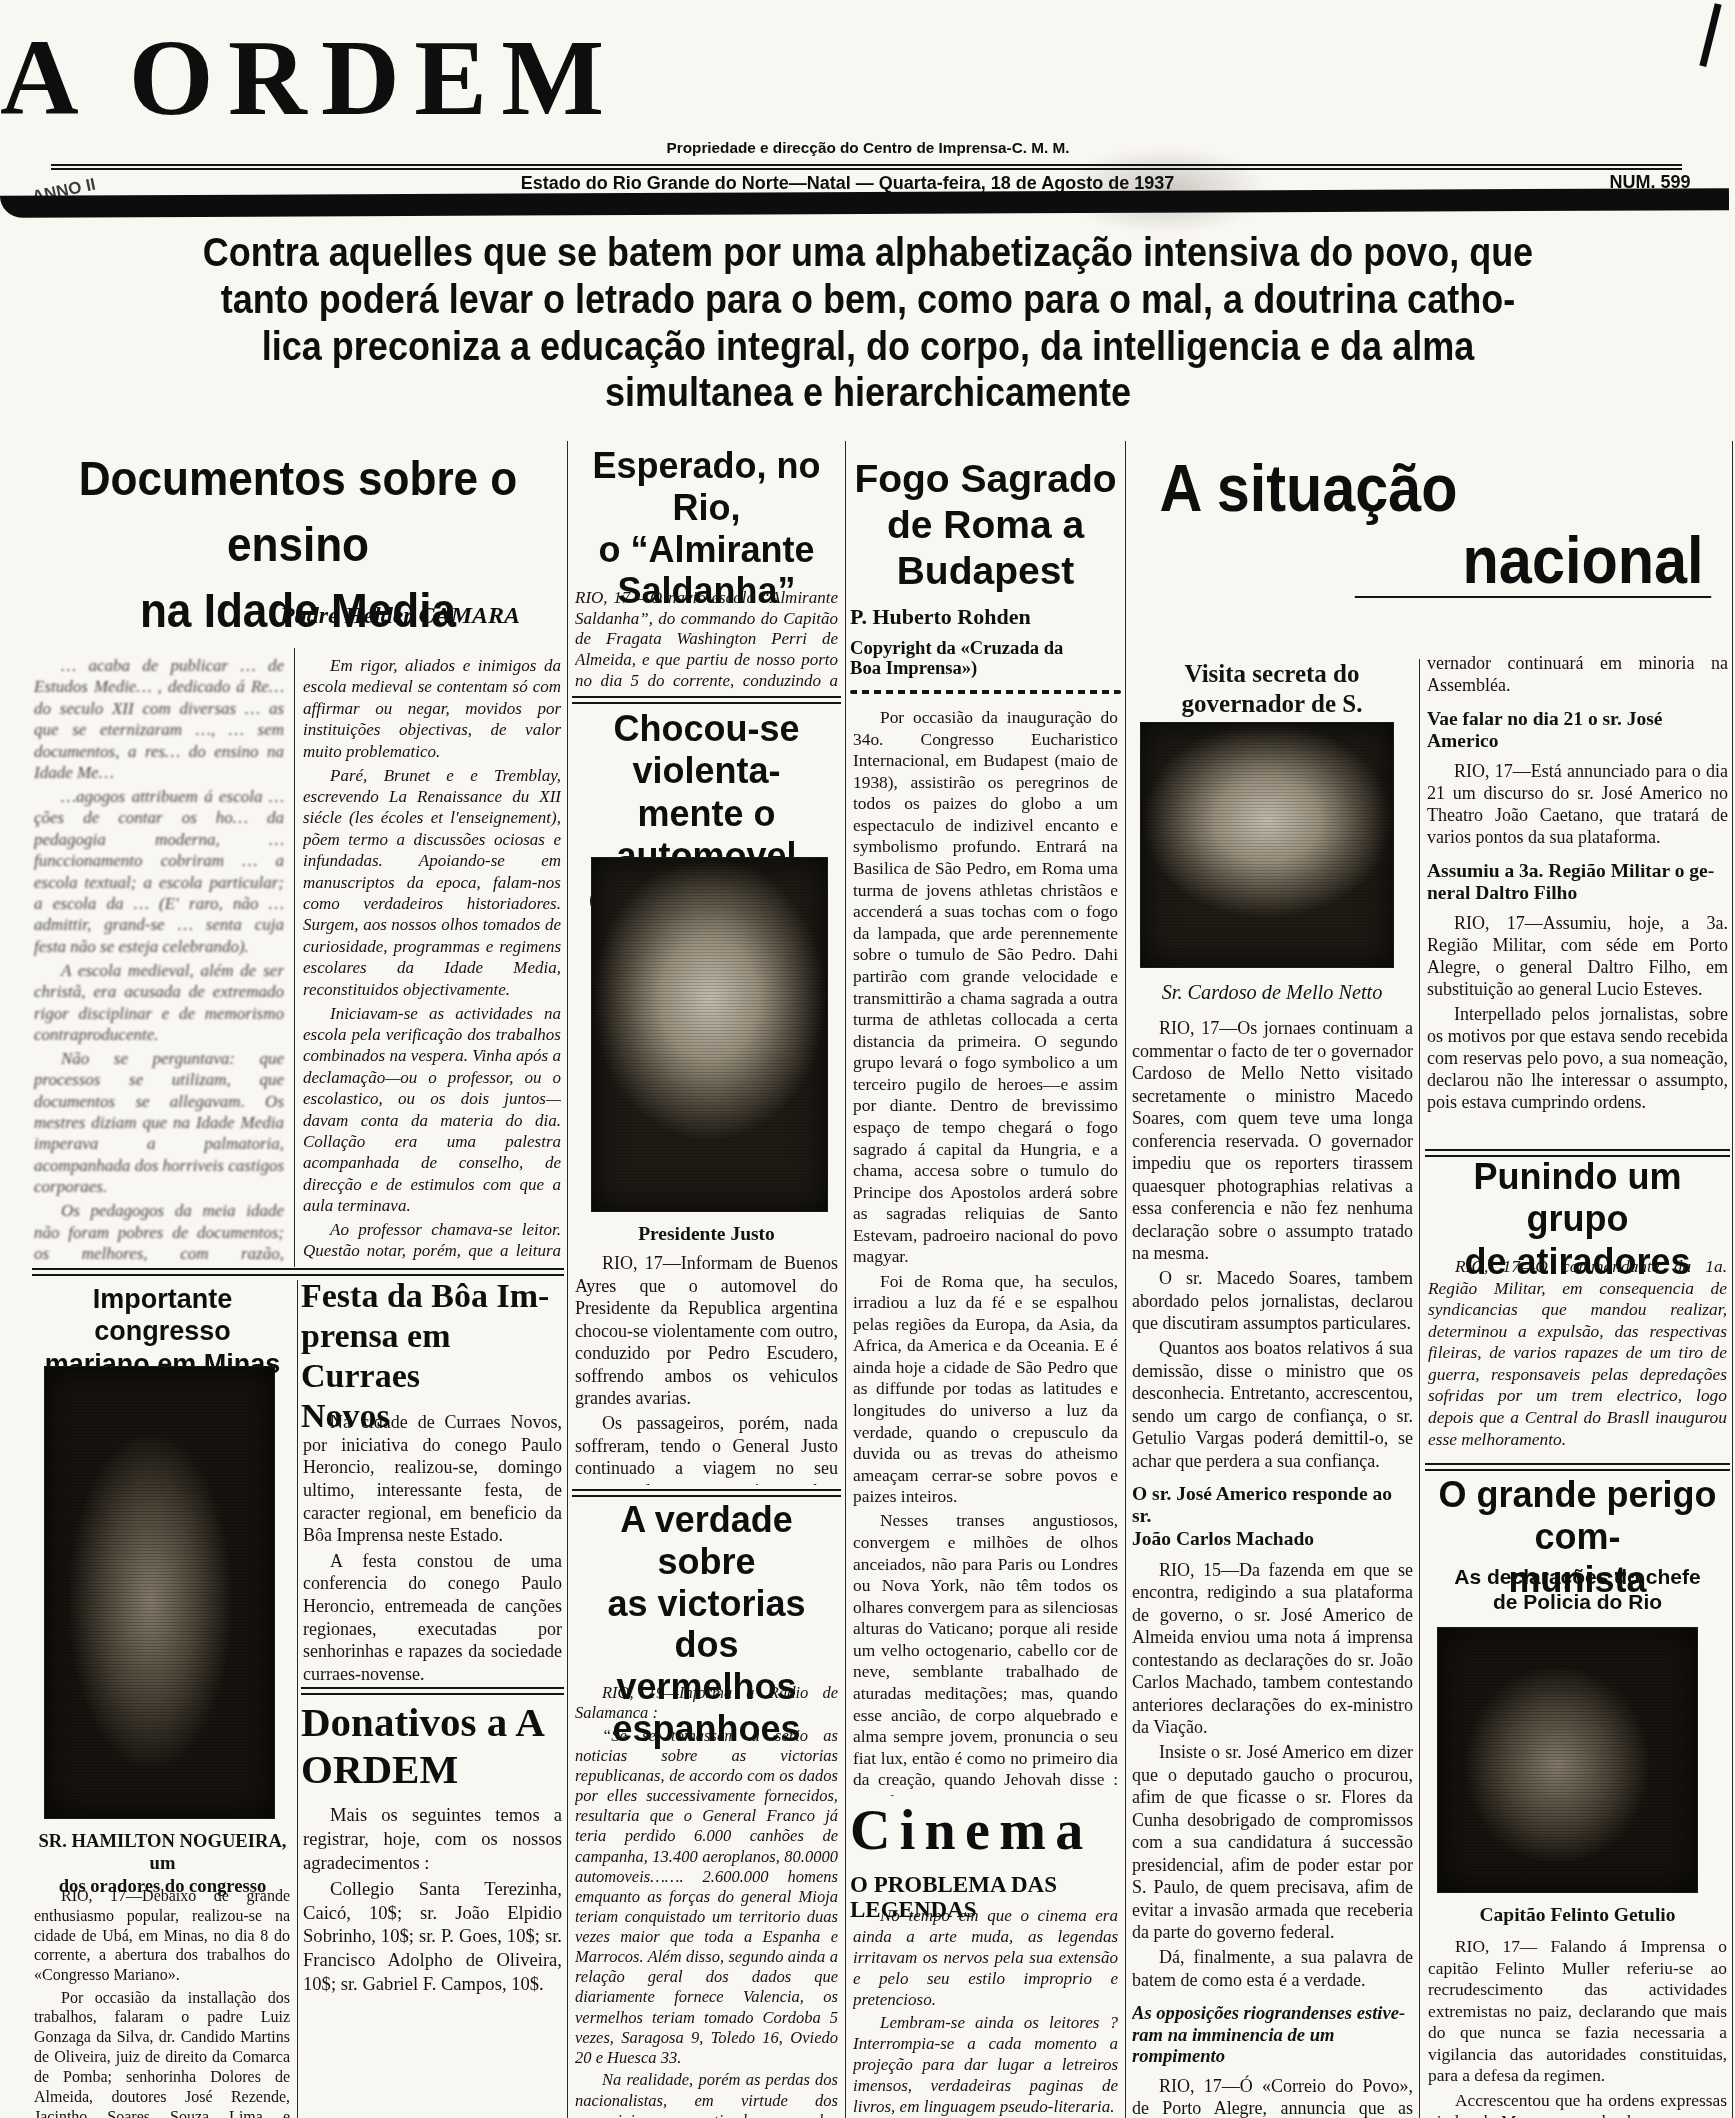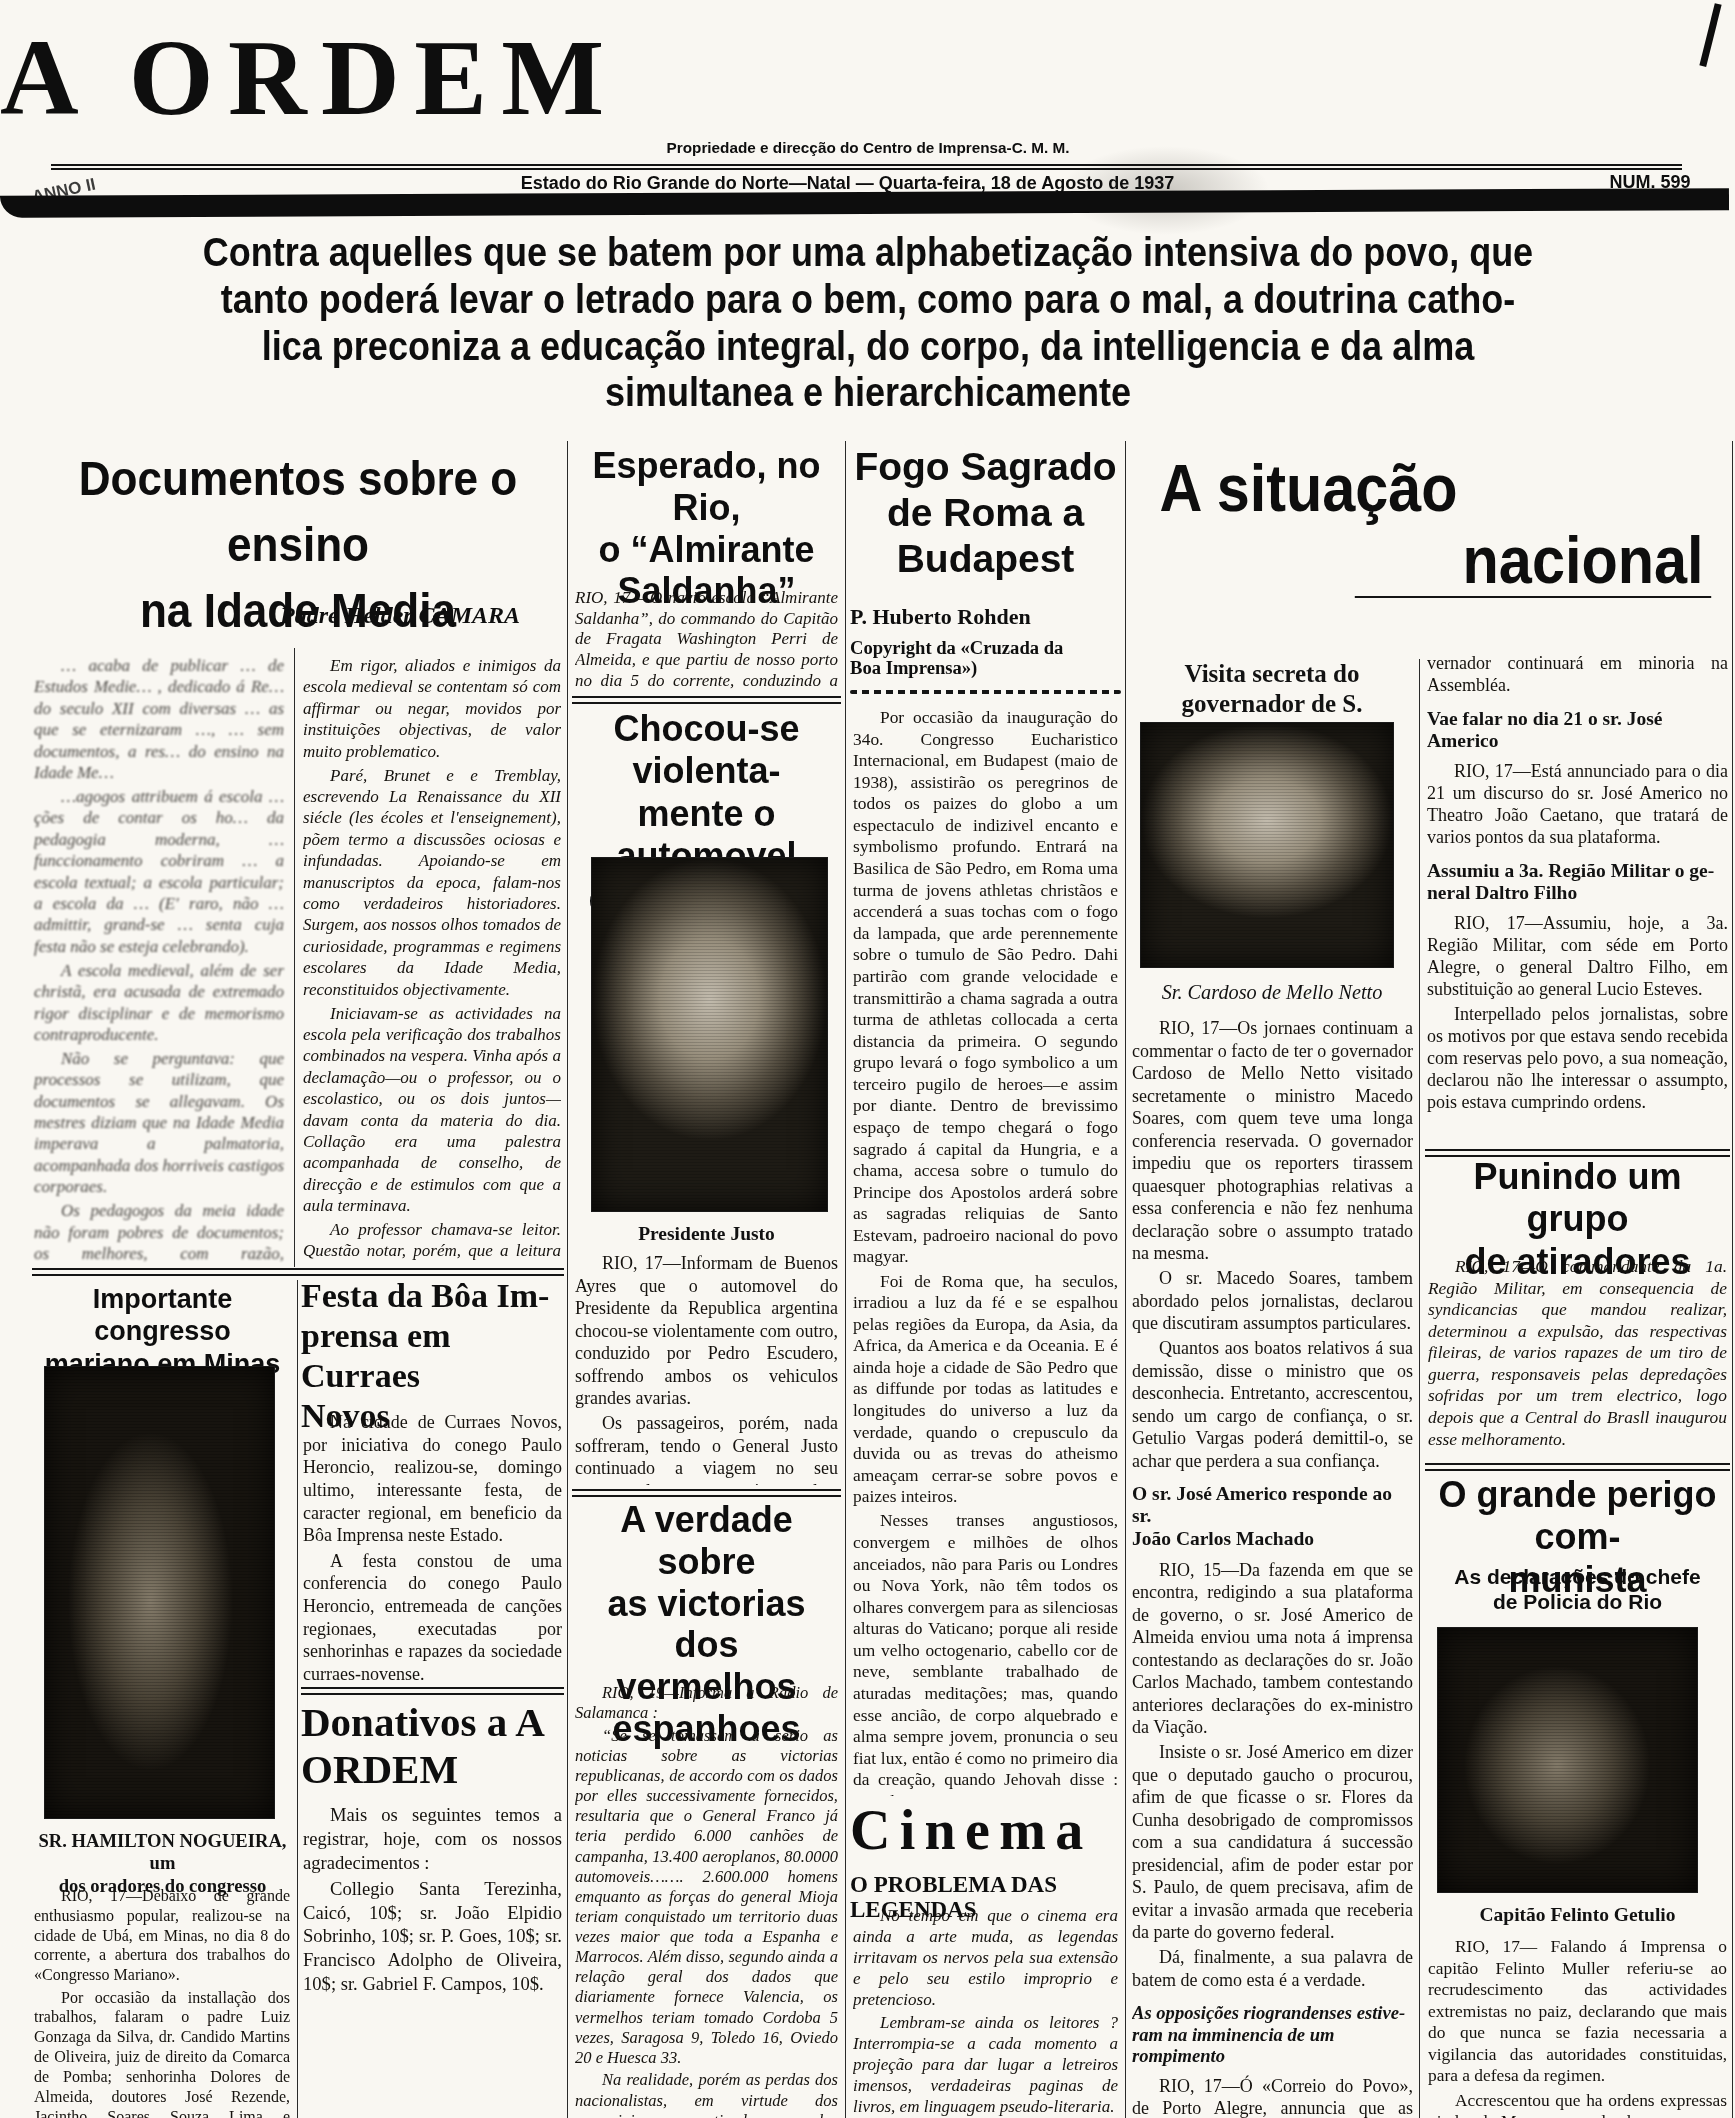--- a/index.html
+++ b/index.html
@@ -125,21 +125,21 @@
   <div class="abs h-sans" style="left:572px;top:1499px;width:269px;font-size:36px;line-height:1.16">A verdade sobre
 as victorias dos
 vermelhos
 espanhoes</div>
   <div class="abs body it" style="left:575px;top:1683px;width:263px;height:483px;font-size:16.5px;line-height:1.22;overflow:hidden">
       <p>RIO, 19—Informa a Radio de Salamanca :</p>
       <p>“Se se tomassem a serio as noticias sobre as victorias republicanas, de accordo com os dados por elles successivamente fornecidos, resultaria que o General Franco já teria perdido 6.000 canhões de campanha, 13.400 aeroplanos, 80.0000 automoveis……. 2.600.000 homens emquanto as forças do general Mioja teriam conquistado um territorio duas vezes maior que toda a Espanha e Marrocos. Além disso, segundo ainda a relação geral dos dados que diariamente fornece Valencia, os vermelhos teriam tomado Cordoba 5 vezes, Saragosa 9, Toledo 16, Oviedo 20 e Huesca 33.</p>
       <p>Na realidade, porém as perdas dos nacionalistas, em virtude dos assassinios praticados pelos vermelhos, foram: 11 bispos; 17.000 sacerdotes; 25.000 sympathisantes do general Franco, em Valencia; 60.000 em Barcelona; 60.000 em Madrid. De 50 provincias que tem a Espanha, os nacionalistas controlam 35. A Espanha tem 504.776 kilometros quadrados de superficie e o general Franco controla 68 por cento.</p>
     </div>
 
-  <div class="abs h-sans" style="left:850px;top:444px;width:271px;font-size:39px;line-height:1.18">Fogo Sagrado
+  <div class="abs h-sans" style="left:850px;top:456px;width:271px;font-size:39px;line-height:1.18">Fogo Sagrado
 de Roma a
 Budapest</div>
   <div class="abs h-serif" style="left:850px;top:605px;width:271px;font-size:22px">P. Huberto Rohden</div>
   <div class="abs h-serif" style="left:850px;top:638px;width:271px;font-size:18.6px;font-weight:700">Copyright da «Cruzada da
 Boa Imprensa»)</div>
   <div class="abs wavy" style="left:850px;top:690px;width:271px"></div>
   <div class="abs body" style="left:853px;top:707px;width:265px;height:1089px;font-size:17.4px;line-height:1.24;overflow:hidden">
       <p>Por occasião da inauguração do 34o. Congresso Eucharistico Internacional, em Budapest (maio de 1938), assistirão os peregrinos de todos os paizes do globo a um espectaculo de indizivel encanto e symbolismo profundo. Entrará na Basilica de São Pedro, em Roma uma turma de jovens athletas christãos e accenderá a suas tochas com o fogo da lampada, que arde perennemente sobre o tumulo de São Pedro. Dahi partirão com grande velocidade e transmittirão a chama sagrada a outra turma de athletas collocada a certa distancia da primeira. O segundo grupo levará o fogo symbolico a um terceiro pugilo de heroes—e assim por diante. Dentro de brevissimo espaço de tempo chegará o fogo sagrado á capital da Hungria, e a chama, accesa sobre o tumulo do Principe dos Apostolos arderá sobre as sagradas reliquias de Santo Estevam, padroeiro nacional do povo magyar.</p>
       <p>Foi de Roma que, ha seculos, irradiou a luz da fé e se espalhou pelas regiões da Europa, da Asia, da Africa, da America e da Oceania. E é ainda hoje a cidade de São Pedro que as diffunde por todas as latitudes e longitudes do universo a luz da verdade, quando o crepusculo da duvida ou as trevas do atheismo ameaçam cerrar-se sobre povos e paizes inteiros.</p>
       <p>Nesses transes angustiosos, convergem e milhões de olhos anceiados, não para Paris ou Londres ou Nova York, não têm todos os olhares convergem para as silenciosas alturas do Vaticano; porque ali reside um velho octogenario, cabello cor de neve, semblante trabalhado de aturadas meditações; mas, quando esse ancião, de corpo alquebrado e alma sempre jovem, pronuncia o seu fiat lux, então é como no primeiro dia da creação, quando Jehovah disse : Haja luz !</p>

